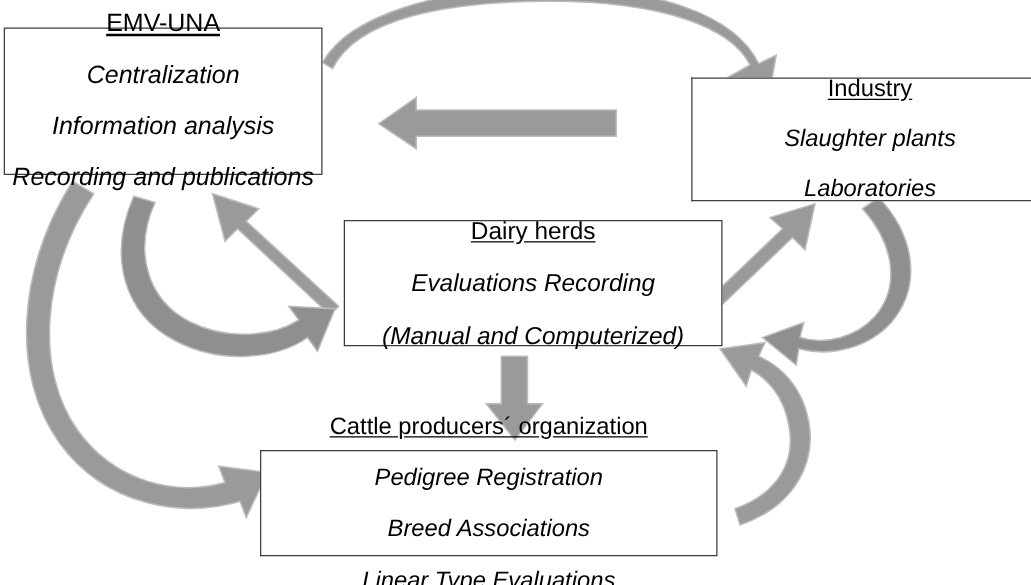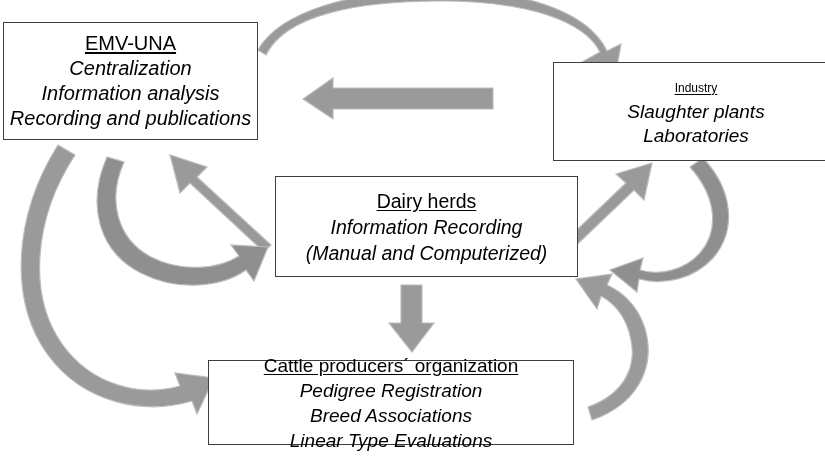--- a/index.html
+++ b/index.html
@@ -26,20 +26,21 @@
     box-sizing:border-box;
     background:#ffffff;
     border:1.6px solid #3d3d3d;
     display:flex;
     flex-direction:column;
     align-items:center;
     justify-content:center;
     text-align:center;
     color:#000000;
     z-index:5;
+    gap:16px;
   }
   .node .title{
     text-decoration:underline;
     text-underline-offset:2px;
     white-space:nowrap;
   }
   .node .line{ white-space:nowrap;font-style:italic; }
 
   
   #node-emv{
@@ -53,21 +54,21 @@
   }
   #node-dairy{
     left:275px; top:176px; width:303px; height:101px;
     font-size:19.5px; line-height:26px;
   }
   #node-producers{
     left:208px; top:360px; width:366px; height:85px;
     font-size:19px; line-height:25px;
   }
   #node-emv .title{ font-size:20px; }
-  #node-industry .title{ font-size:12px; }
+  #node-industry .title{ font-size:19px; }
   #node-dairy .title{ font-size:19.5px; }
   #node-producers .title{ font-size:19px; }
 </style>
 </head>
 <body>
 
 <div id="canvas">
 
   <svg id="arrow-layer" viewBox="0 0 825 468" width="825" height="468" xmlns="http://www.w3.org/2000/svg">
 
@@ -180,21 +181,21 @@
   </div>
 
   <div class="node" id="node-industry">
     <div class="title">Industry</div>
     <div class="line">Slaughter plants</div>
     <div class="line">Laboratories</div>
   </div>
 
   <div class="node" id="node-dairy">
     <div class="title">Dairy herds</div>
-    <div class="line">Information Recording</div>
+    <div class="line">Evaluations Recording</div>
     <div class="line">(Manual and Computerized)</div>
   </div>
 
   <div class="node" id="node-producers">
     <div class="title">Cattle producers´ organization</div>
     <div class="line">Pedigree Registration</div>
     <div class="line">Breed Associations</div>
     <div class="line">Linear Type Evaluations</div>
   </div>
 

